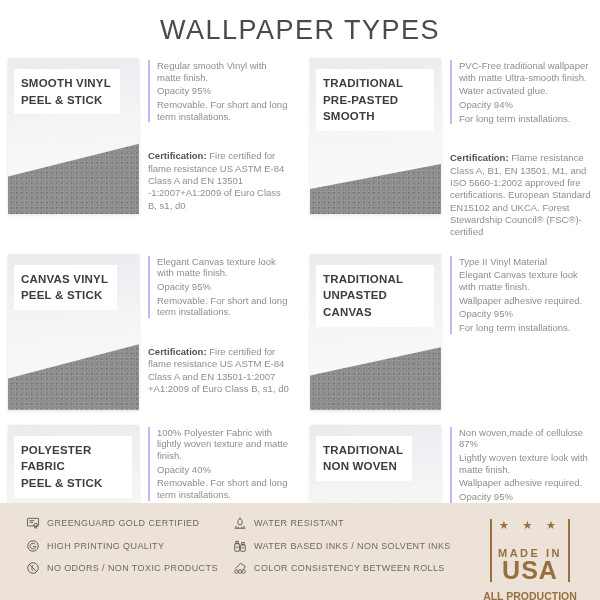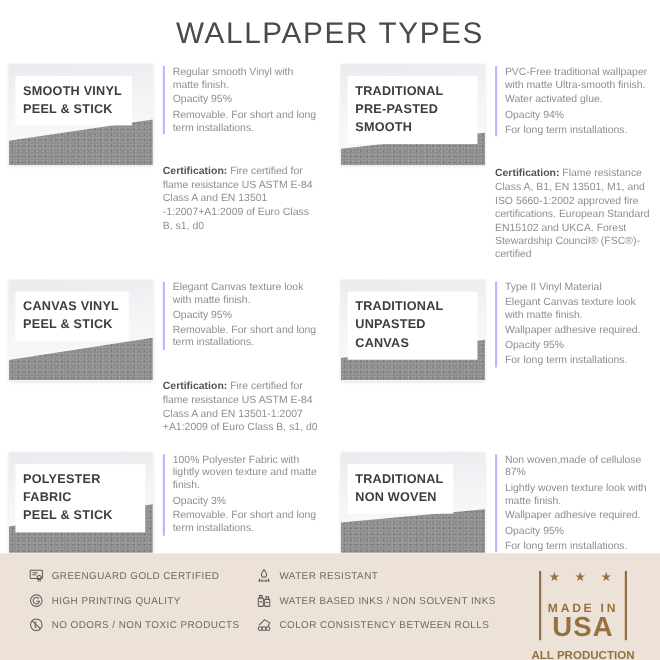--- a/index.html
+++ b/index.html
@@ -24,21 +24,21 @@
   .grid {
     margin:12px 6px 0 8px;
     display:grid;
     grid-template-columns:1fr 1fr;
     column-gap:18px;
     row-gap:15px;
   }
   .card { display:flex; }
   .card-image {
     position:relative;
-    width:131px; height:92px;
+    width:131px; height:156px;
     flex-shrink:0;
     background:linear-gradient(175deg,#e9ebee 0%,#f4f5f7 45%,#fbfbfc 100%);
     box-shadow:0 1px 3px rgba(0,0,0,0.12);
     overflow:hidden;
   }
   .floor {
     position:absolute; inset:0;
     background-color:#8f8e8c;
     background-image:
       radial-gradient(rgba(255,255,255,0.18) 1px, transparent 1px),
@@ -207,21 +207,21 @@
     <div class="card-image">
       <div class="floor"></div>
       <div class="img-label">
         <div>POLYESTER FABRIC</div>
         <div>PEEL &amp; STICK</div>
       </div>
     </div>
     <div class="card-text">
       <div class="intro">
           <div class="para">100% Polyester Fabric with lightly woven texture and matte finish.</div>
-          <div class="para">Opacity 3%</div>
+          <div class="para">Opacity 40%</div>
           <div class="para">Removable.  For short and long term installations.</div>
         </div>
       <div class="cert"><span class="cert-label">Certification:</span><span> Flame resistance ASTM E84 Class 1 or A (Rating Standard Test Method for Surface Burning Characteristics of Building Materials) Safe for all spaces with REACH, RoHS and Prop 65 Compliance</span></div>
     </div>
   </div>
 
   <div class="card">
     <div class="card-image">
       <div class="floor"></div>
       <div class="img-label">

